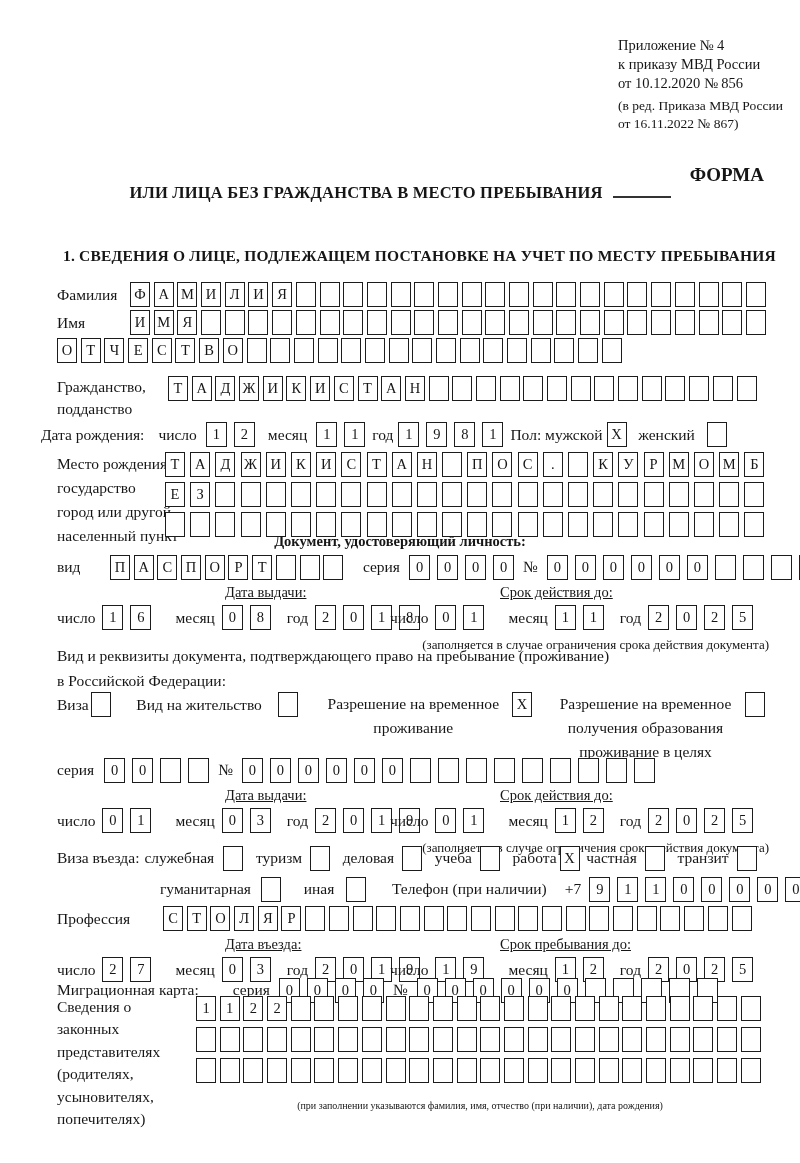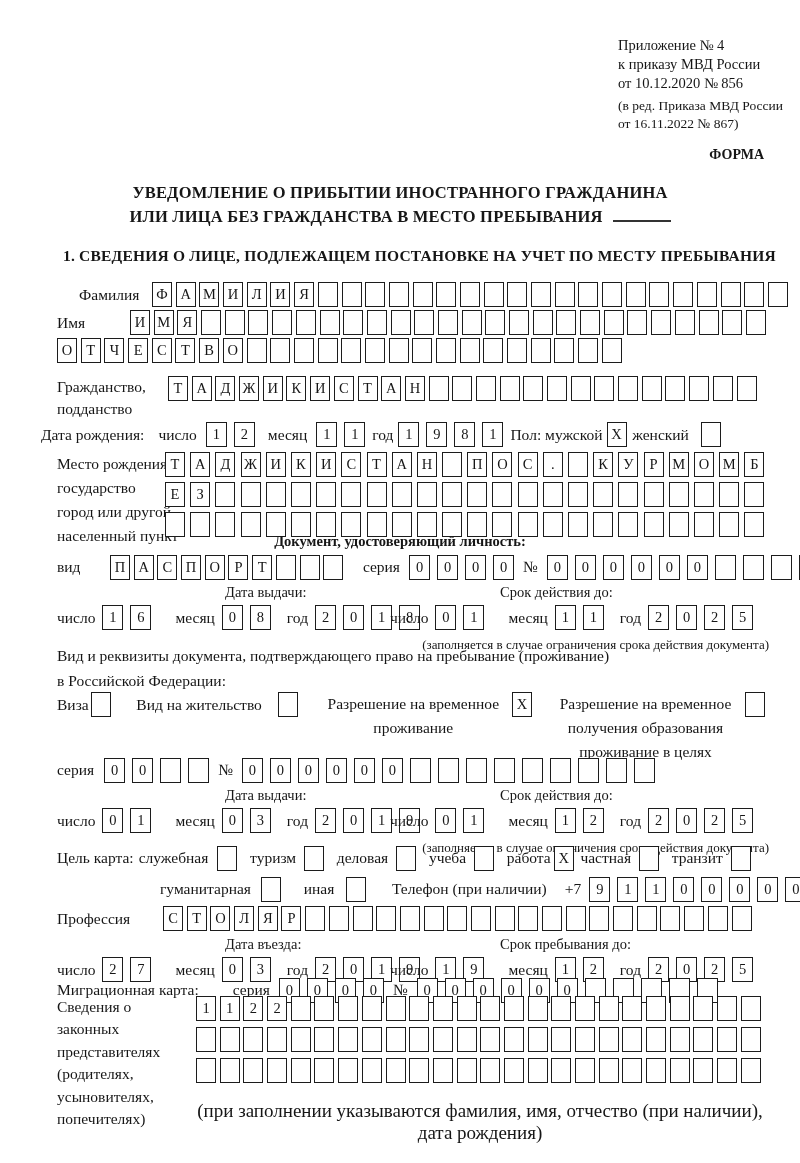--- a/index.html
+++ b/index.html
@@ -24,55 +24,54 @@
   }
   .g5 .cell { margin-right:5.2px; }
   .dc .cell { width:21px; margin-right:7px; }
   .hdr { font-size:14.5px; line-height:19px; }
   .hdr-sub { font-size:13.5px; line-height:18px; margin-top:4px; }
   .title { text-align:center; font-weight:bold; font-size:16.5px; line-height:24px; letter-spacing:.2px; }
   .tuline { display:inline-block; width:58px; border-bottom:2px solid #333; height:14px; margin-left:10px; }
   .sect { font-weight:bold; font-size:15.5px; letter-spacing:.2px; white-space:nowrap; }
   .center-b { text-align:center; font-weight:bold; font-size:14.5px; }
   .dheads { position:relative; height:19px; }
-  .dh { position:absolute; top:0; font-size:14.5px; white-space:nowrap; }
+  .dh { position:absolute; top:0; font-size:14.5px; white-space:nowrap;text-decoration:underline; }
   .drow { position:relative; height:27px; margin-top:2px; }
   .dg { position:absolute; left:0; top:0; display:flex; align-items:center; }
   .dg .lbl { margin-right:7px; line-height:25px; }
   .dg .cells { margin-right:9px; }
   .note { font-size:13px; text-align:right; margin-top:5px; }
   .optcol { font-size:15.5px; text-align:center; line-height:24px; }
   .replbl { width:139px; font-size:15.5px; line-height:22.4px; }
-  .caption { font-size:19px; text-align:center; }
+  .caption { font-size:10px; text-align:center; }
   .ml { margin-left:8px; }
 </style>
 </head>
 <body>
 
 <div class="page">
 
   <div class="abs hdr" style="top:36px; left:618px;">
     <div>Приложение № 4</div>
     <div>к приказу МВД России</div>
     <div>от 10.12.2020 № 856</div>
     <div class="hdr-sub">(в ред. Приказа МВД России</div>
     <div class="hdr-sub" style="margin-top:0;">от 16.11.2022 № 867)</div>
   </div>
 
-  <div class="abs b" style="top:147px; right:36px; font-size:14px;">ФОРМА</div>
+  <div class="abs b" style="top:164px; right:36px; font-size:19px;">ФОРМА</div>
 
   <div class="abs title" style="top:181px; left:0; width:800px;">
-    <div>УВЕДОМЛЕНИЕ О ПРИБЫТИИ ИНОСТРАННОГО ГРАЖДАНИНА</div>
     <div><span>ИЛИ ЛИЦА БЕЗ ГРАЖДАНСТВА В МЕСТО ПРЕБЫВАНИЯ</span><span class="tuline"></span></div>
   </div>
 
   <div class="abs sect" style="top:247px; left:63px;">1. СВЕДЕНИЯ О ЛИЦЕ, ПОДЛЕЖАЩЕМ ПОСТАНОВКЕ НА УЧЕТ ПО МЕСТУ ПРЕБЫВАНИЯ</div>
 
   <div class="abs row" style="top:282px; left:57px;">
-    <span class="lbl" style="width:73px;margin-left:22px;">Фамилия</span>
+    <span class="lbl" style="width:73px;">Фамилия</span>
     <span class="cells">
         <span class="cell">Ф</span>
         <span class="cell">А</span>
         <span class="cell">М</span>
         <span class="cell">И</span>
         <span class="cell">Л</span>
         <span class="cell">И</span>
         <span class="cell">Я</span>
         <span class="cell"></span>
         <span class="cell"></span>
@@ -209,21 +208,21 @@
     <span class="cells dc" style="margin-left:5px;">
         <span class="cell">1</span>
         <span class="cell">9</span>
         <span class="cell">8</span>
         <span class="cell">1</span>
       </span>
     <span class="lbl">Пол: мужской</span>
     <span class="cells" style="margin-left:4px;">
         <span class="cell">X</span>
       </span>
-    <span class="lbl" style="margin-left:2px;">женский</span>
+    <span class="lbl" style="margin-left:8px;">женский</span>
     <span class="cells" style="margin-left:12px;">
         <span class="cell"></span>
       </span>
   </div>
 
   <div class="abs row" style="top:452px; left:57px;">
     <div style="width:108px;">
       <div class="lbl2" style="line-height:24px;">Место рождения:</div>
       <div class="lbl2" style="line-height:24px;">государство</div>
       <div class="lbl2" style="line-height:24px;">город или другой</div>
@@ -496,21 +495,21 @@
             <span class="cell">0</span>
             <span class="cell">2</span>
             <span class="cell">5</span>
           </span>
       </div>
     </div>
     <div class="note">(заполняется в случае ограничения срока действия документа)</div>
   </div>
 
   <div class="abs row" style="top:845px; left:57px; align-items:center;">
-    <span class="lbl">Цель карта:</span>
+    <span class="lbl">Виза въезда:</span>
     <span class="lbl" style="margin-left:5px;">служебная</span>
     <span class="cells" style="margin-left:9px;">
         <span class="cell"></span>
       </span>
     <span class="lbl" style="margin-left:9px;">туризм</span>
     <span class="cells" style="margin-left:8px;">
         <span class="cell"></span>
       </span>
     <span class="lbl" style="margin-left:9px;">деловая</span>
     <span class="cells" style="margin-left:8px;">

